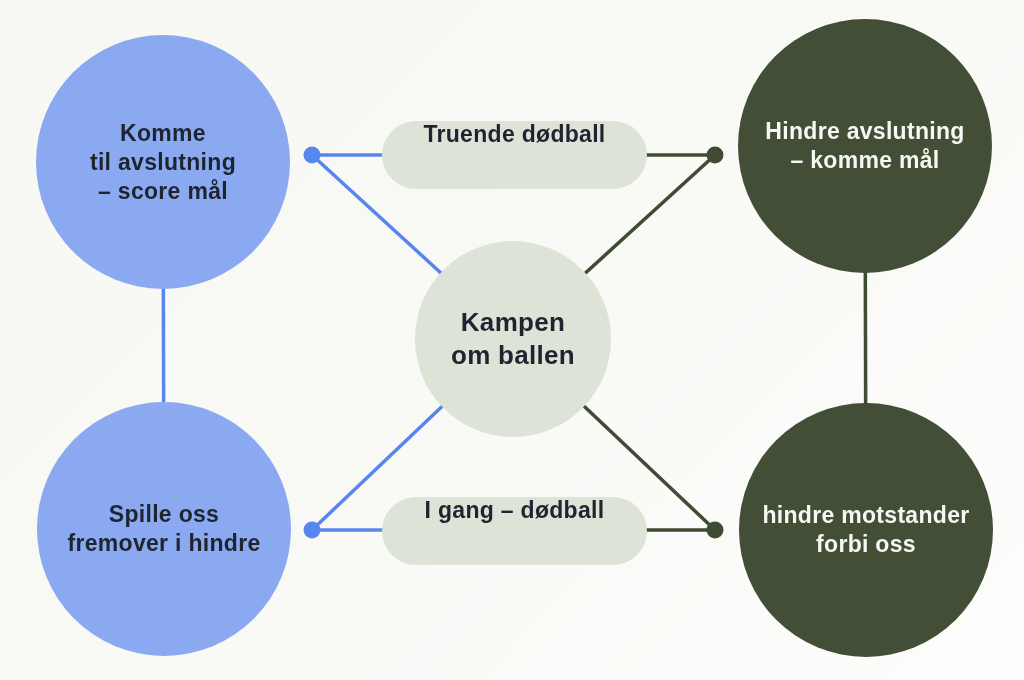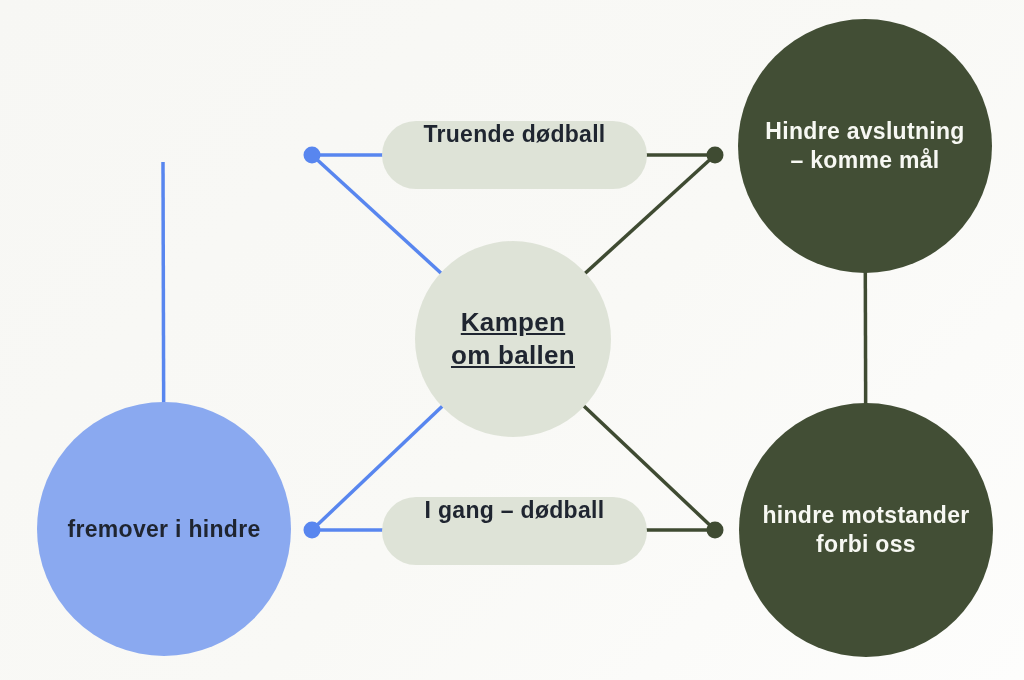--- a/index.html
+++ b/index.html
@@ -38,21 +38,21 @@
   .big{width:254px;height:254px;font-size:23px;line-height:29px;}
   .blue-node{background:var(--blue-node);color:var(--text-dark);}
   .green-node{background:var(--green-node);color:var(--text-light);}
   .node-tl{left:36px;top:35px;}
   .node-bl{left:37px;top:402px;}
   .node-tr{left:738px;top:19px;}
   .node-br{left:739px;top:403px;}
   .center-node{
     left:415px;top:241px;width:196px;height:196px;
     background:var(--sage);color:var(--text-dark);
-    font-size:26px;line-height:33px;text-decoration:underline;
+    font-size:26px;line-height:33px;
   }
   .pill{
     position:absolute;
     width:265px;height:68px;
     border-radius:34px;
     background:var(--sage);color:var(--text-dark);
     display:flex;justify-content:center;
     font-weight:700;font-size:23px;letter-spacing:.3px;
     text-align:center;
   }
@@ -77,23 +77,31 @@
     <line class="stroke-green" x1="641" y1="530" x2="715" y2="530"></line>
     <line class="stroke-green" x1="715" y1="530" x2="513" y2="339"></line>
     <line class="stroke-green" x1="865" y1="161" x2="866" y2="530"></line>
 
     <circle class="dot-blue" cx="312" cy="155" r="8.5"></circle>
     <circle class="dot-blue" cx="312" cy="530" r="8.5"></circle>
     <circle class="dot-green" cx="715" cy="155" r="8.5"></circle>
     <circle class="dot-green" cx="715" cy="530" r="8.5"></circle>
   </svg>
 
+  <div class="node big blue-node node-tl">
+    <div class="lines">
+      <span>Komme</span>
+      <span>til avslutning</span>
+      <span>– score mål</span>
+    </div>
+  </div>
 
   <div class="node big blue-node node-bl">
     <div class="lines">
+      <span>Spille oss</span>
       <span>fremover i hindre</span>
     </div>
   </div>
 
   <div class="node big green-node node-tr">
     <div class="lines">
       <span>Hindre avslutning</span>
       <span>– komme mål</span>
     </div>
   </div>

